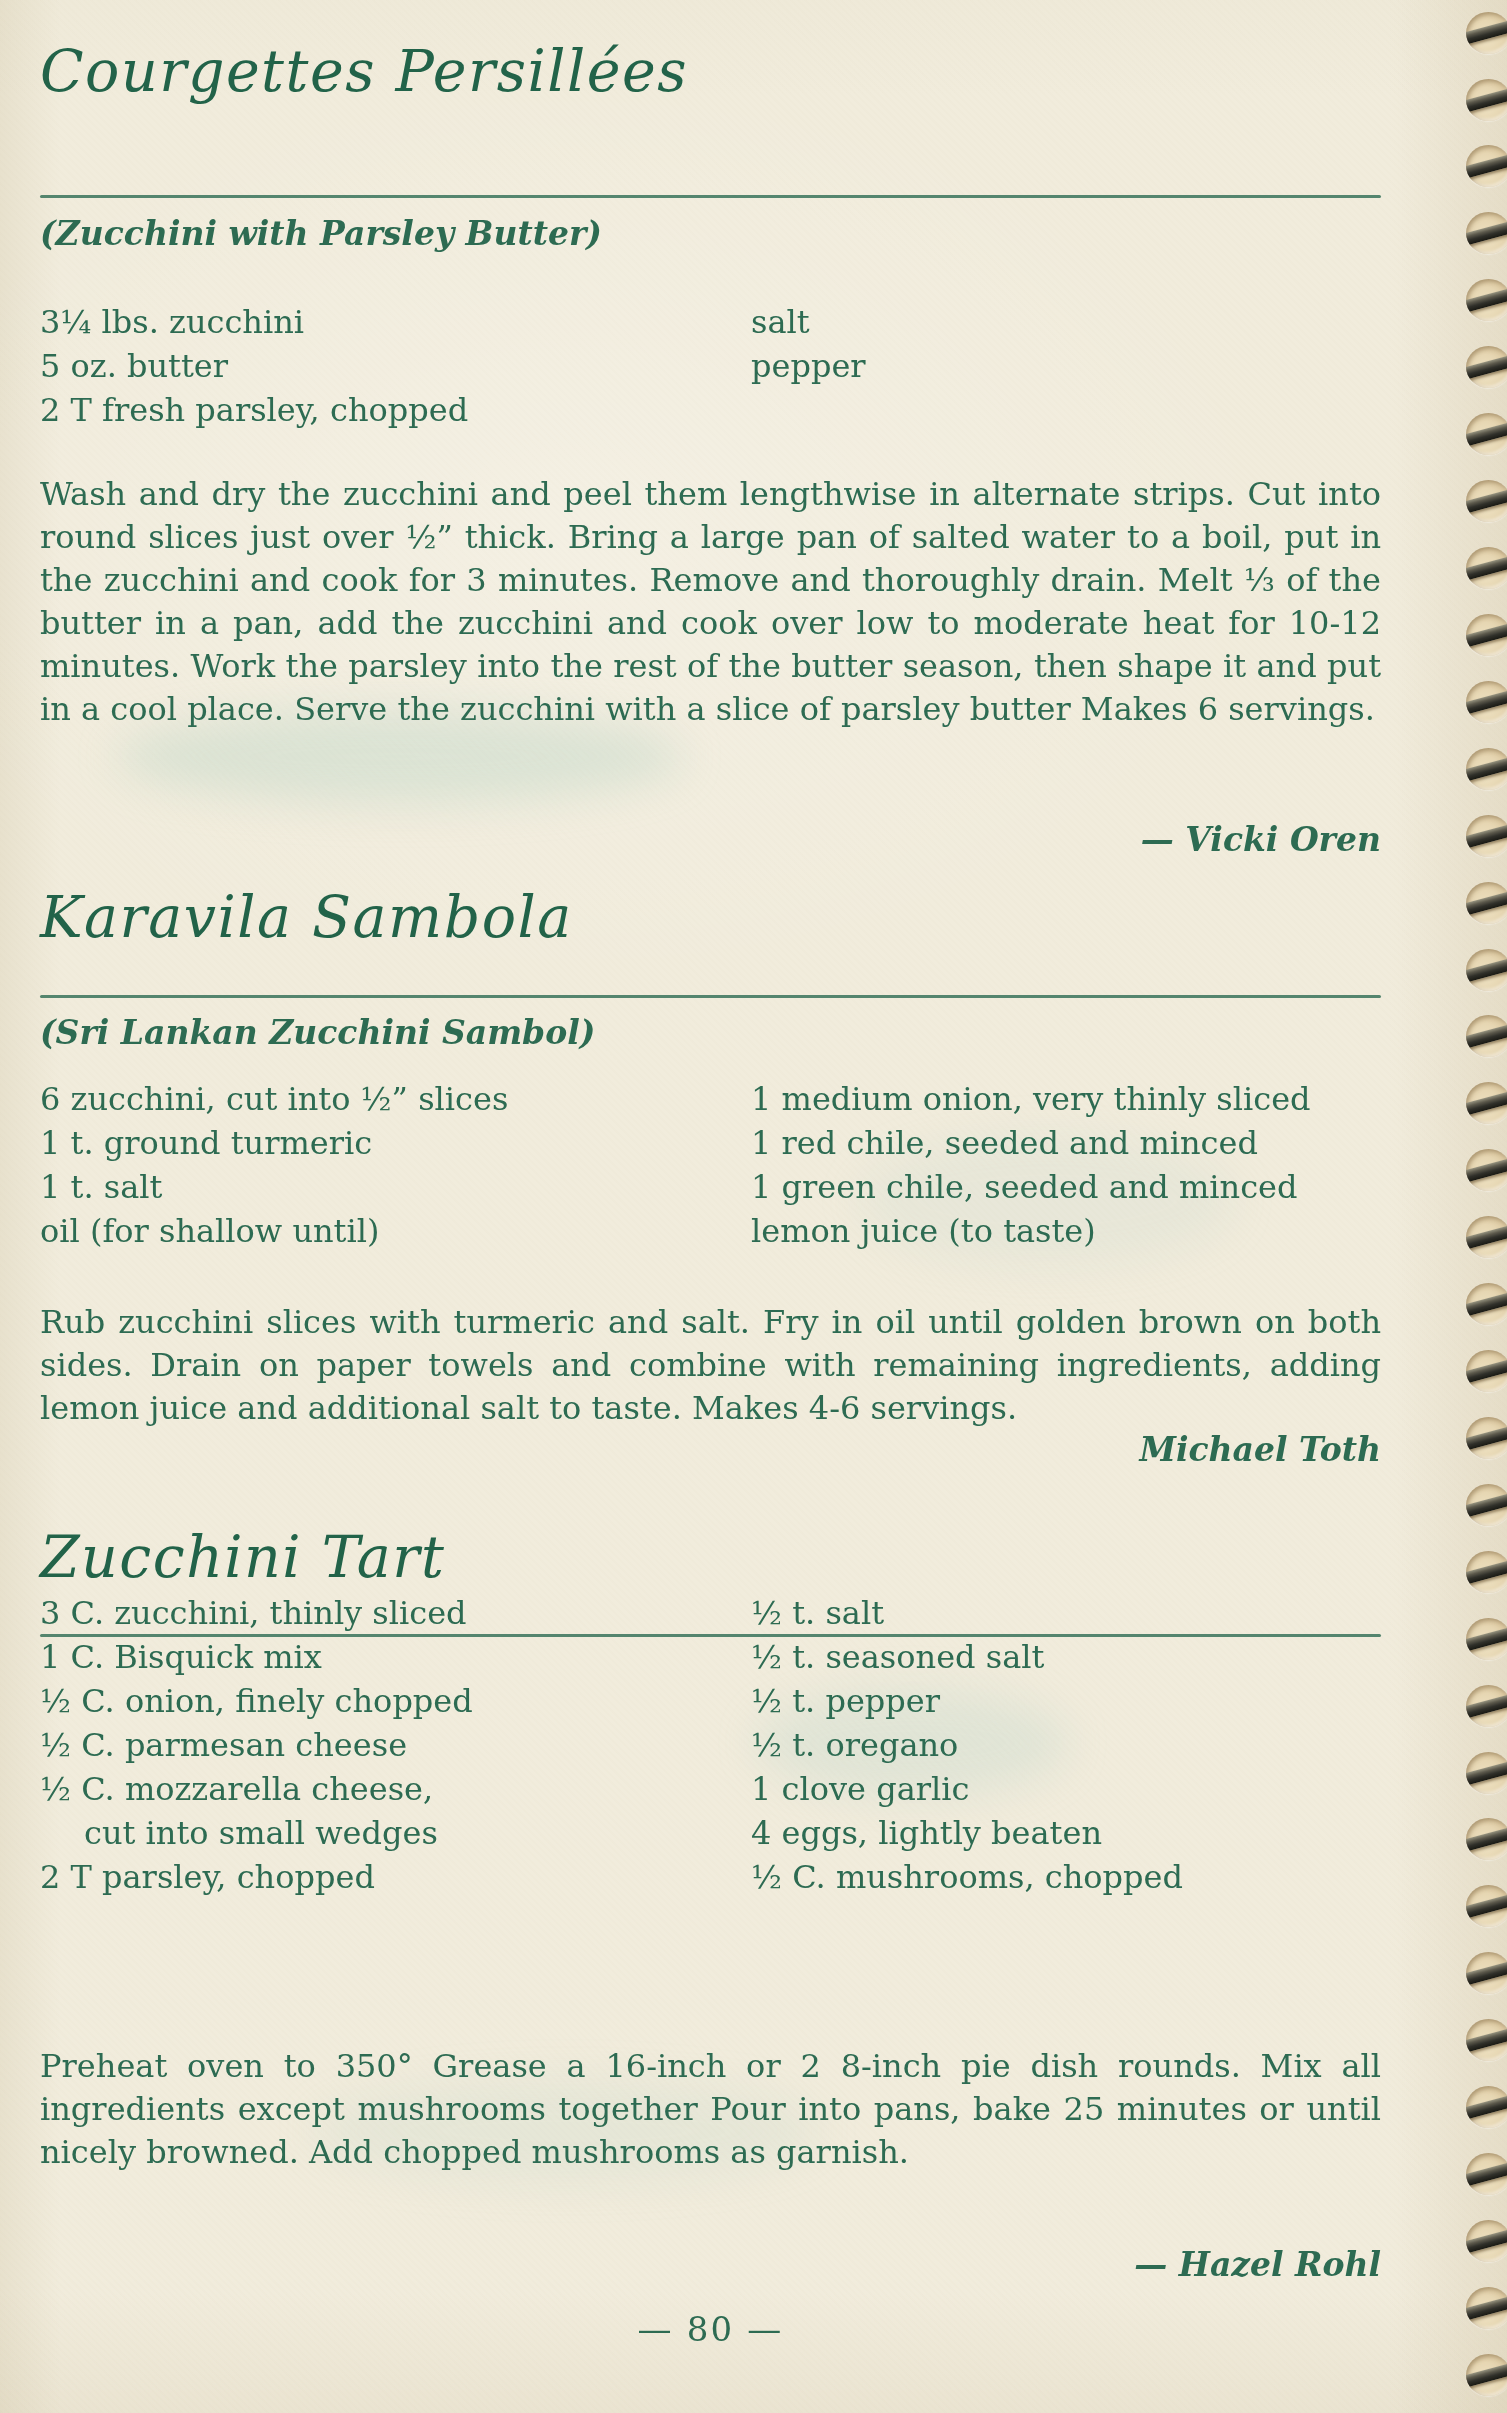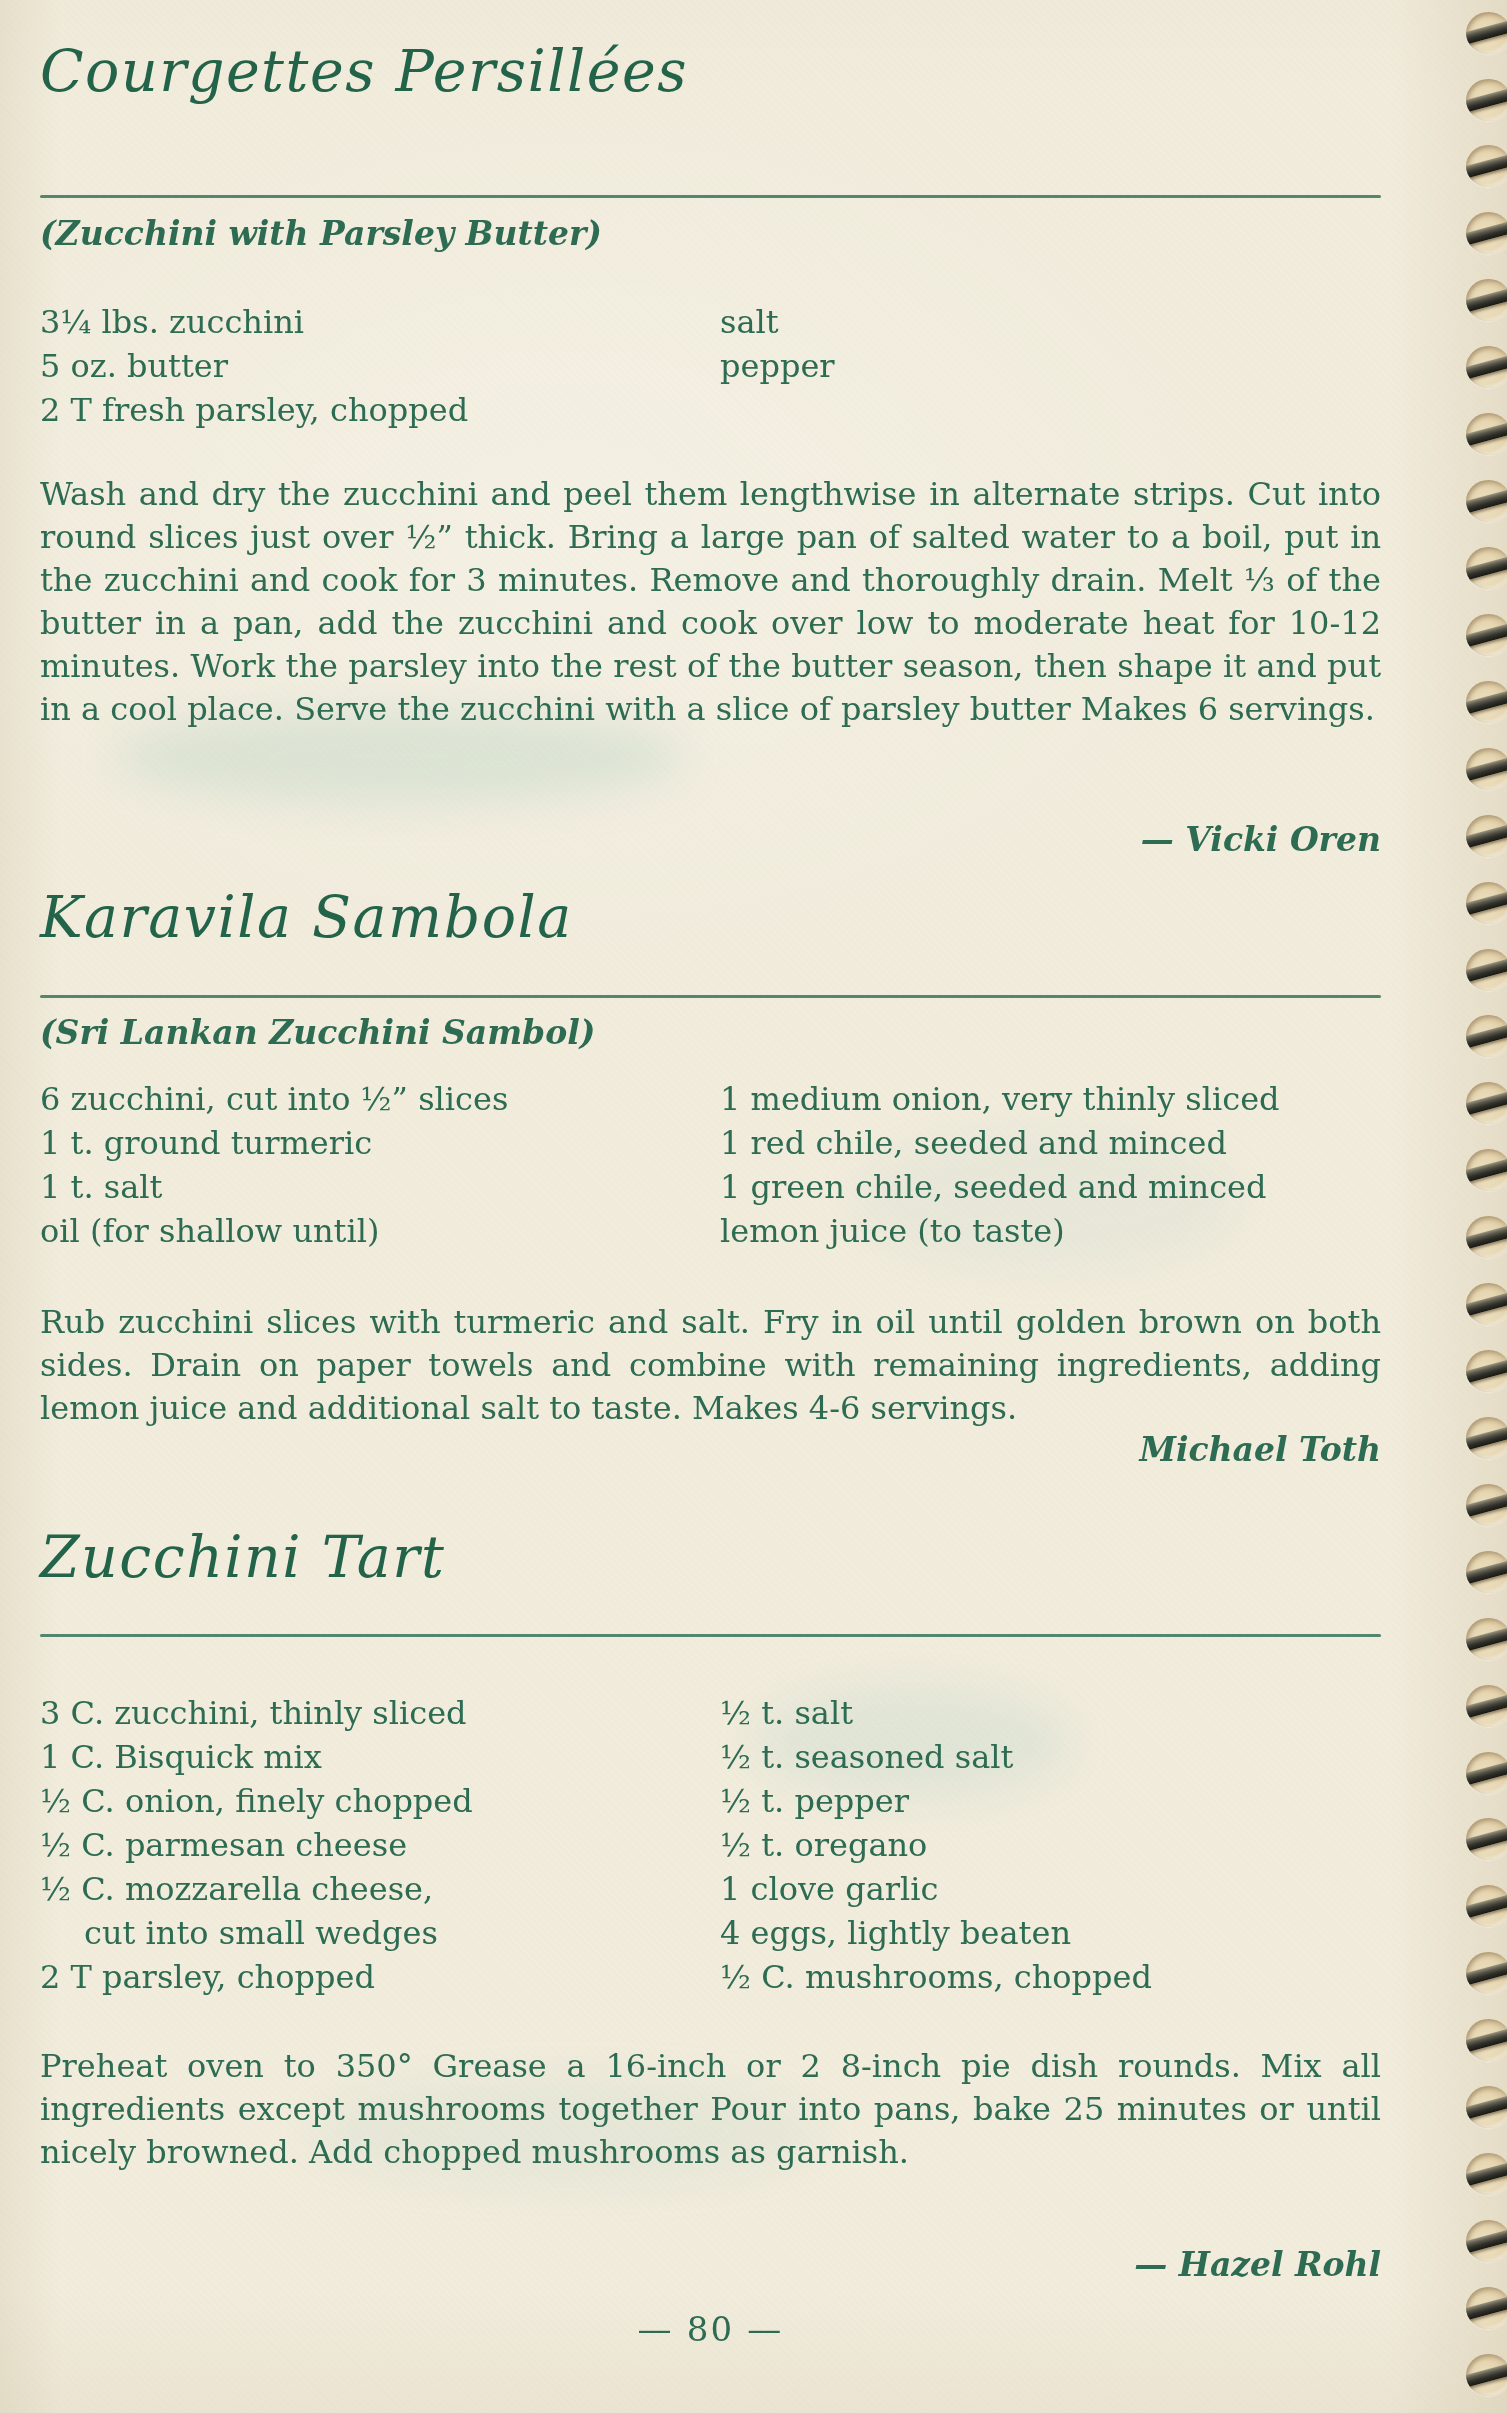--- a/index.html
+++ b/index.html
@@ -34,21 +34,21 @@
     font-size: 57px; line-height: 1.12;
     letter-spacing: 1.5px;
     color: var(--ink-title, #226349);
   }
   .rule { height: 2.9px; background: var(--ink, #2d6b52); opacity: .8; border-radius: 1.5px; }
   .subtitle {
     font-style: italic; font-weight: 600;
     font-size: 33px; line-height: 1.2;
     color: var(--ink, #2d6b52);
   }
-  .cols { display: flex; }
+  .cols { display: flex; gap: 31px; }
   .col-l { width: 680px; flex: 0 0 auto; }
   .col-r { flex: 1 1 auto; }
   .ing {
     font-size: 32px; line-height: 44px;
     color: var(--ink, #2d6b52);
     white-space: nowrap;
   }
   .ing.indent { padding-left: 44px; }
   .para {
     font-size: 32px; line-height: 43px;
@@ -137,21 +137,21 @@
       <div class="ing">1 red chile, seeded and minced</div>
       <div class="ing">1 green chile, seeded and minced</div>
       <div class="ing">lemon juice (to taste)</div>
     </div>
   </div>
   <p class="blk para" style="top:1301px">Rub zucchini slices with turmeric and salt. Fry in oil until golden brown on both sides. Drain on paper towels and combine with remaining ingredients, adding lemon juice and additional salt to taste. Makes 4-6 servings.</p>
   <div class="blk attrib" style="top:1430px">Michael Toth</div>
 
   <h1 class="blk title" style="top:1526px">Zucchini Tart</h1>
   <div class="blk rule" style="top:1634px"></div>
-  <div class="blk cols" style="top:1691px">
+  <div class="blk cols" style="top:1591px">
     <div class="col-l">
       <div class="ing">3 C. zucchini, thinly sliced</div>
       <div class="ing">1 C. Bisquick mix</div>
       <div class="ing">½ C. onion, finely chopped</div>
       <div class="ing">½ C. parmesan cheese</div>
       <div class="ing">½ C. mozzarella cheese,</div>
       <div class="ing indent">cut into small wedges</div>
       <div class="ing">2 T parsley, chopped</div>
     </div>
     <div class="col-r">

